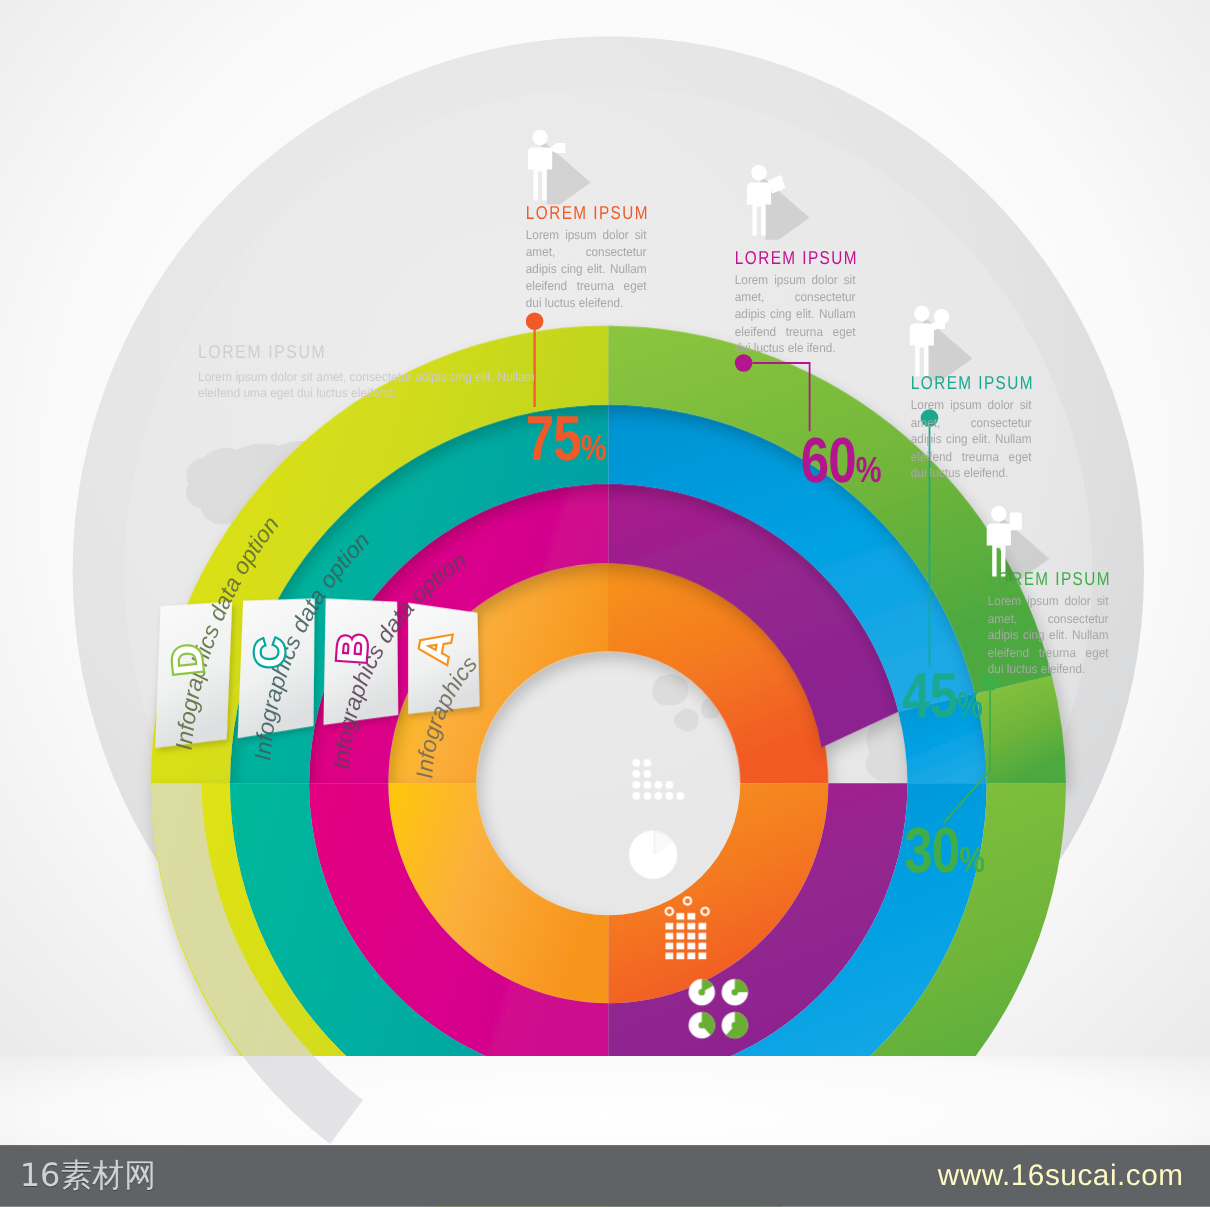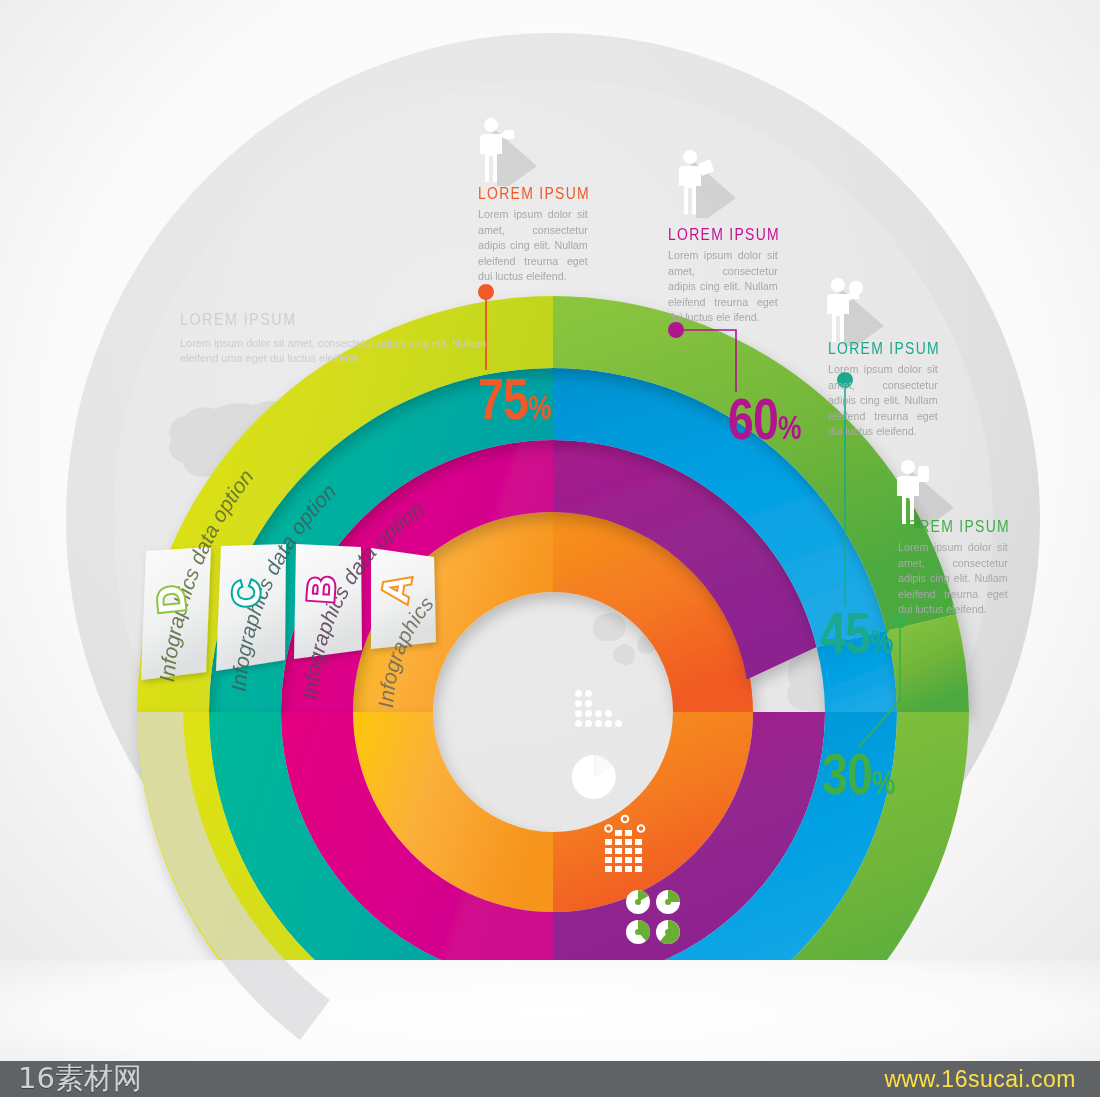--- a/index.html
+++ b/index.html
@@ -41,32 +41,32 @@
   
   .wmblk{position:absolute;}
   .wmblk .t{font-size:17px;letter-spacing:1.8px;color:#cfcfcf;
     font-family:"Liberation Sans Narrow","Liberation Sans",sans-serif;
     transform:scaleX(.84);transform-origin:left center;white-space:nowrap;margin-bottom:6px;}
   .wmblk .b{font-size:11.5px;line-height:15px;color:#cccccc;width:345px;
     transform:scaleX(.95);transform-origin:left top;}
 
   
   #wmbar{
-    position:absolute;left:0;bottom:0;width:1100px;height:36px;
+    position:absolute;left:0;bottom:0;width:1100px;height:56px;
     background:#5f6366;
   }
   #wmbar .left{
     position:absolute;left:18px;top:50%;transform:translateY(-50%);
     color:#cfd2d4;font-size:29px;letter-spacing:0px;
     font-family:"DejaVu Sans",sans-serif;
     text-shadow:0 1px 0 rgba(0,0,0,.35);
   }
   #wmbar .right{
     position:absolute;right:24px;top:50%;transform:translateY(-50%);
-    color:#fde047;font-size:23px;letter-spacing:.5px;
+    color:#fef9c3;font-size:27px;letter-spacing:.5px;
     font-family:"Liberation Sans",sans-serif;
     margin-left:14px;
   }
 </style>
 </head>
 <body>
 
 <div id="stage">
 
   <svg width="1100" height="1097" viewBox="0 0 1100 1097">

